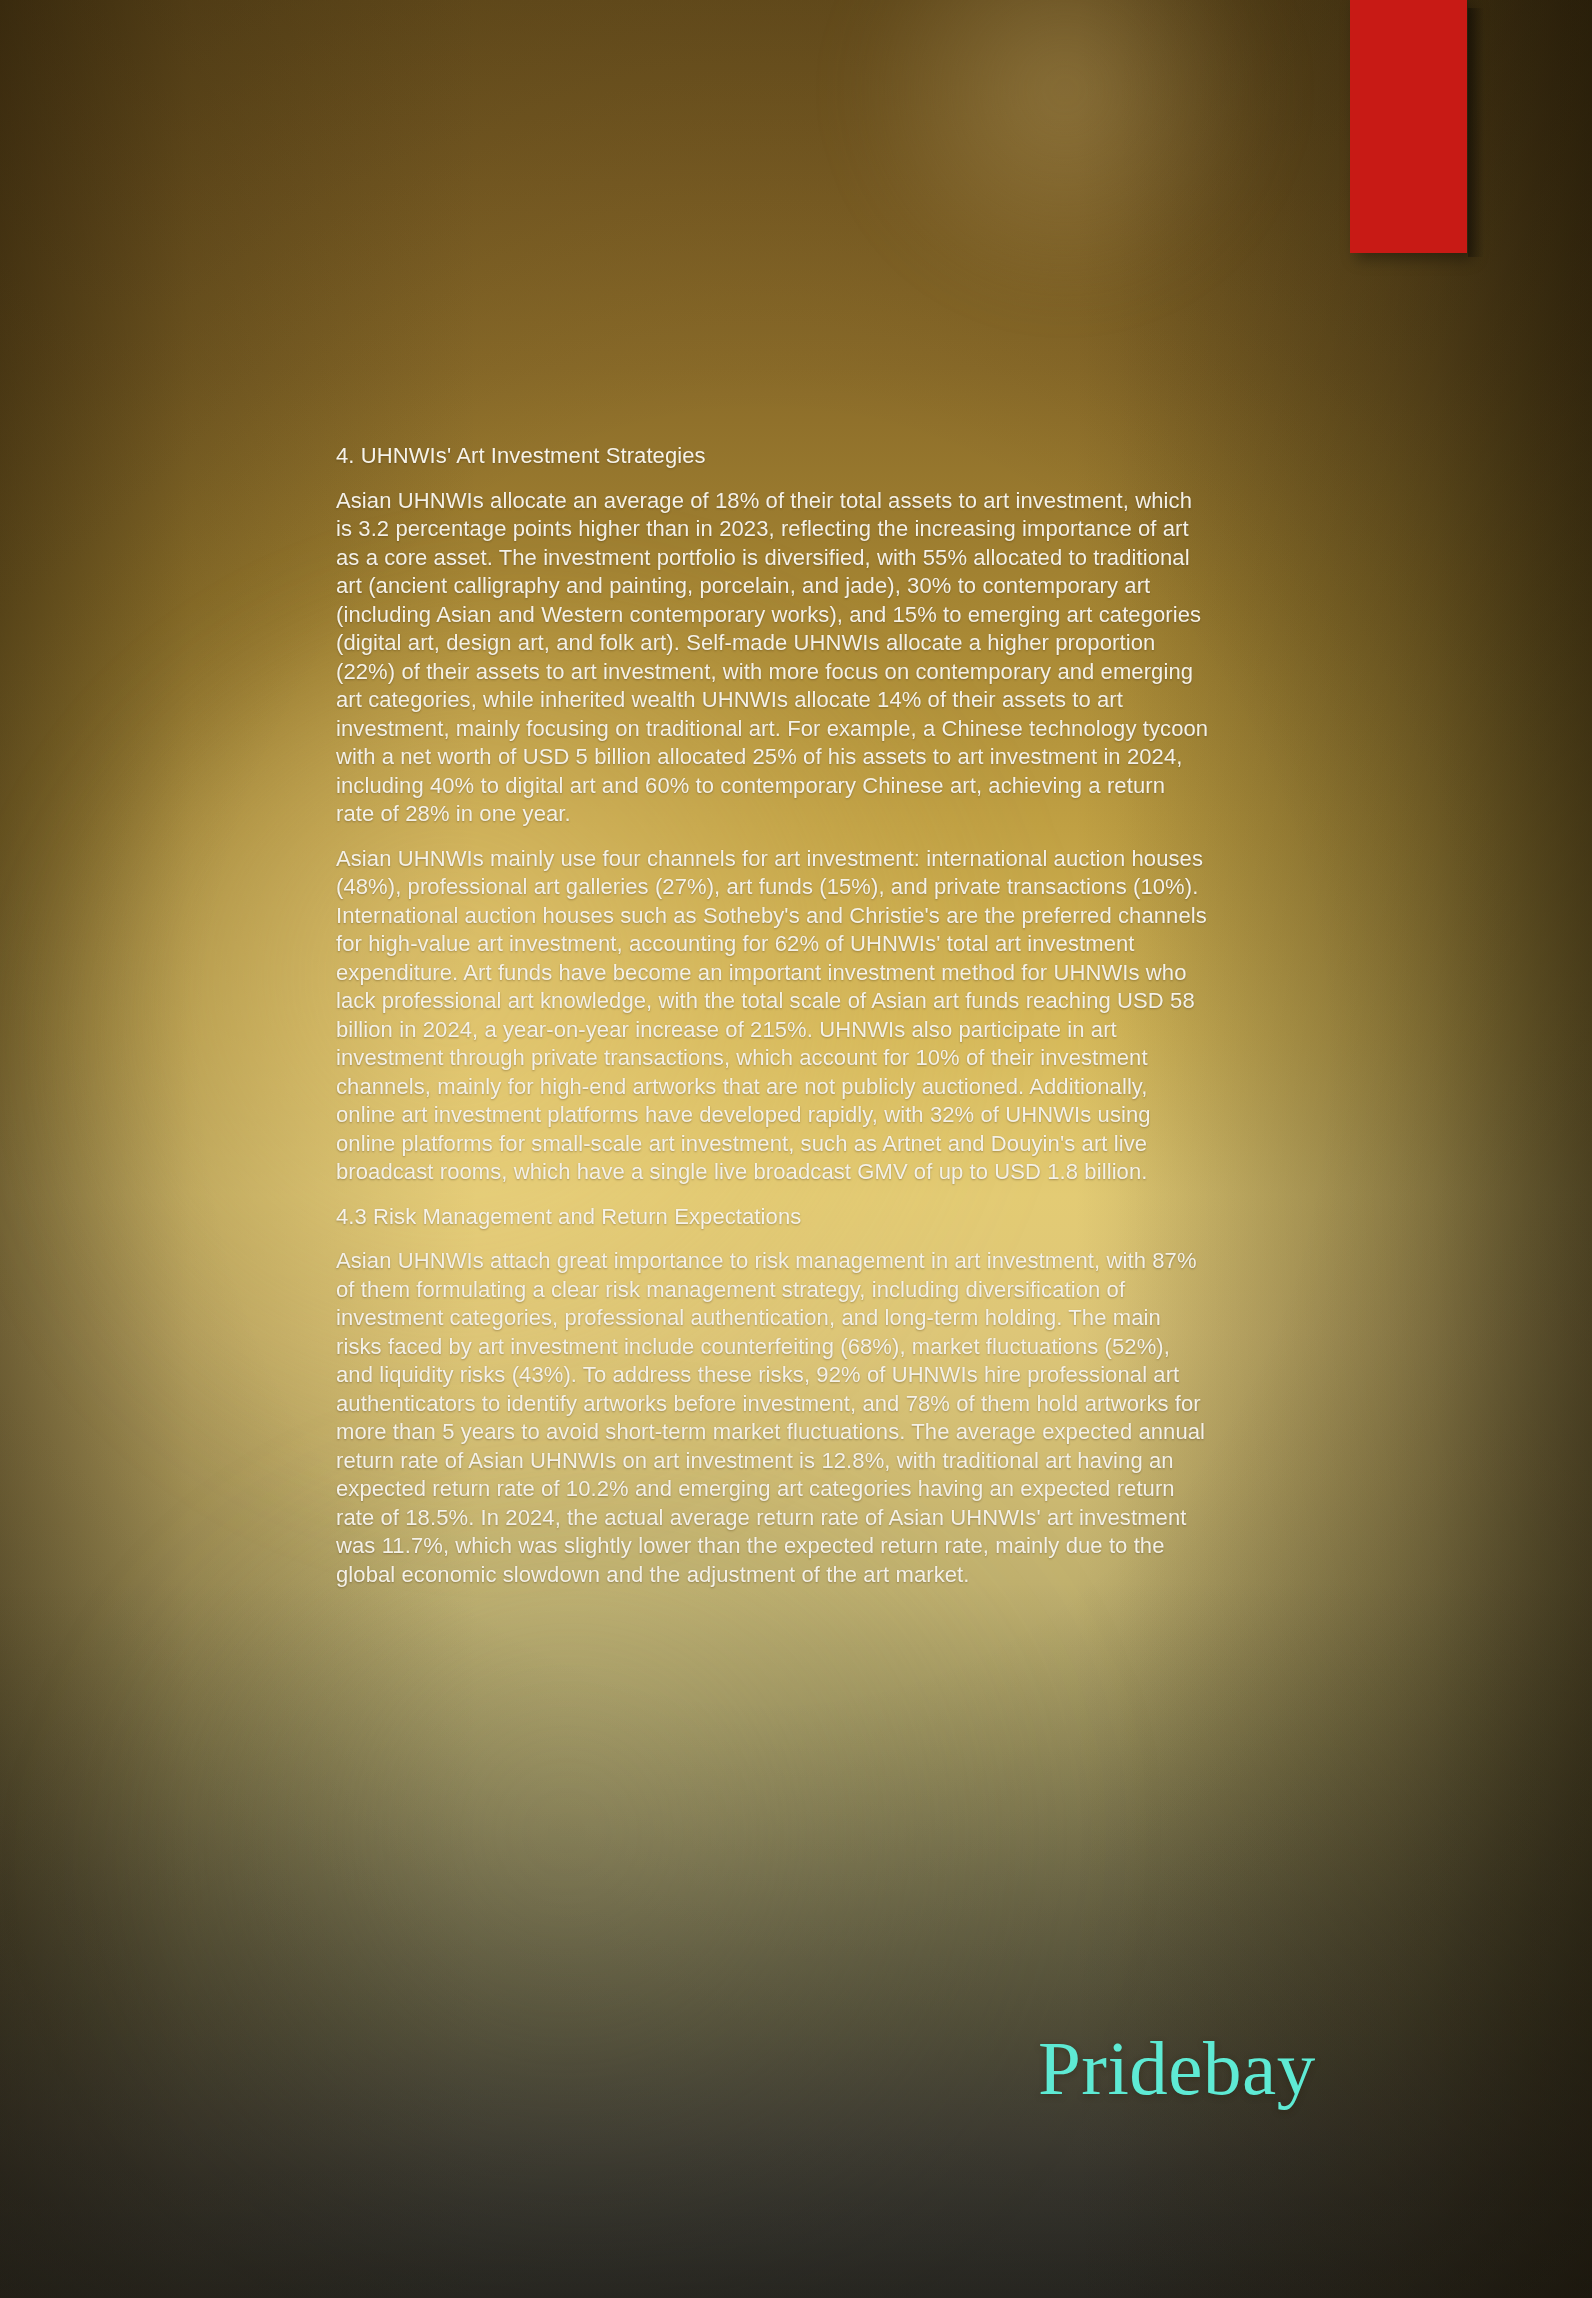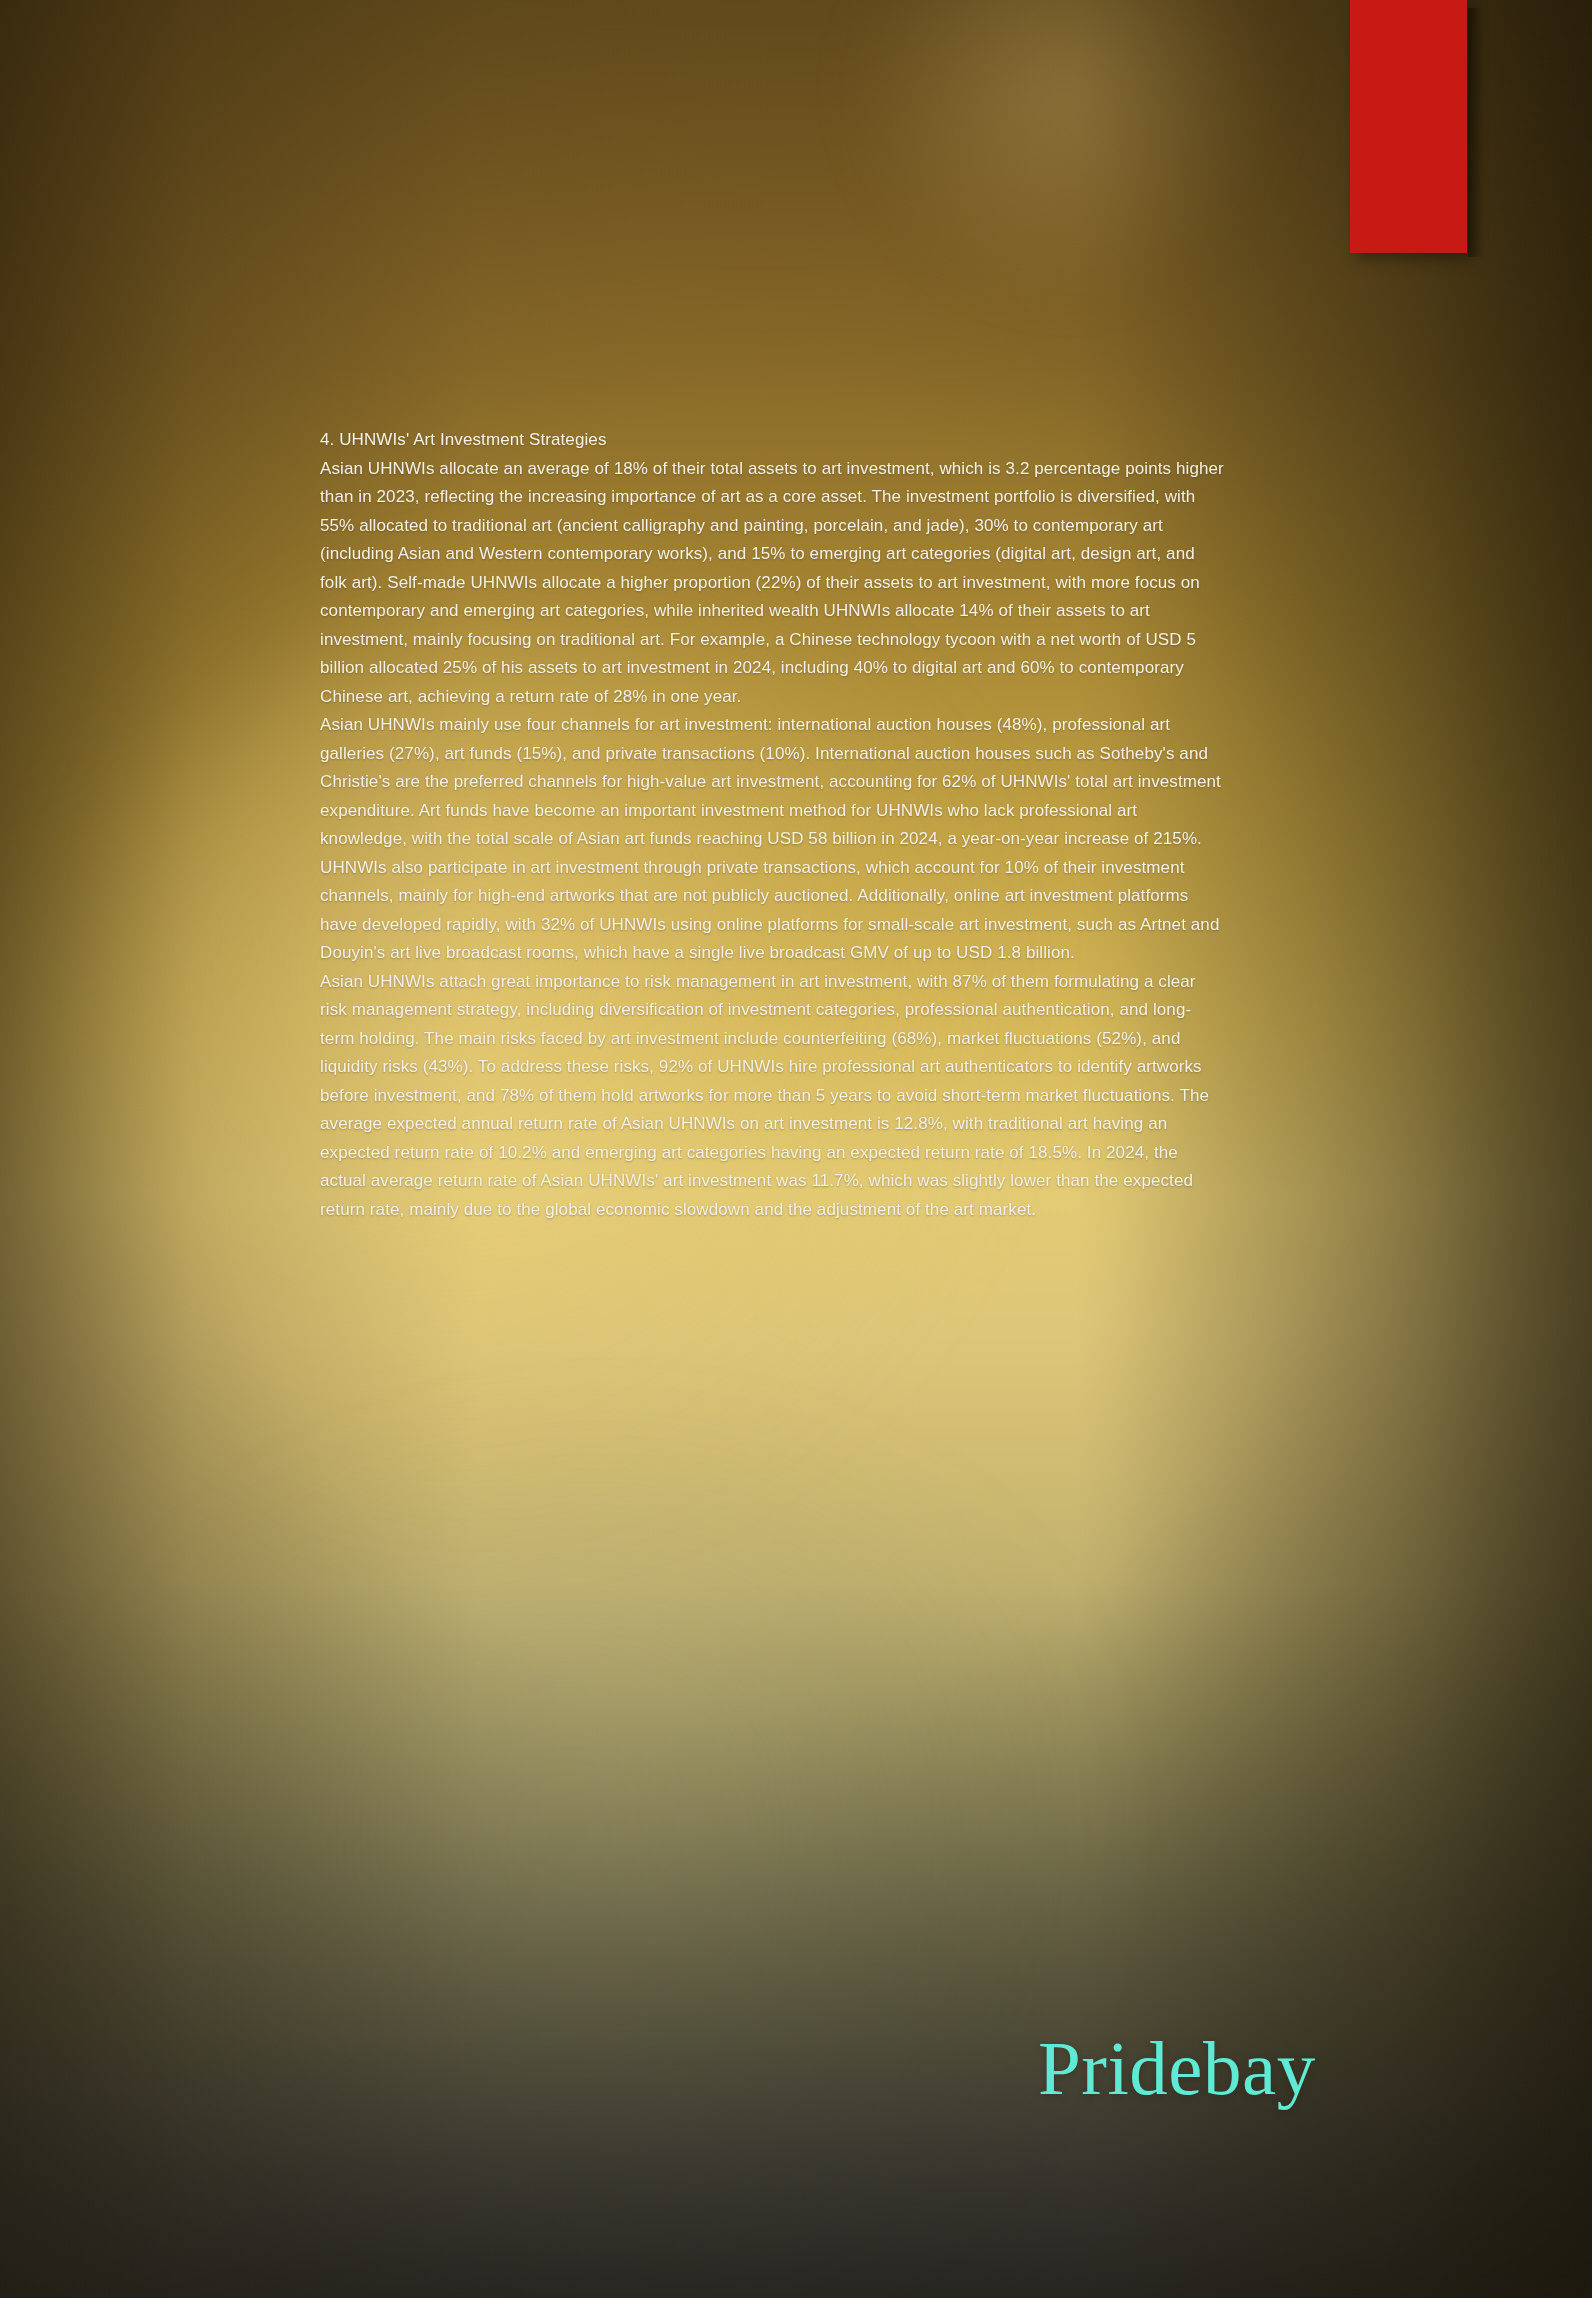--- a/index.html
+++ b/index.html
@@ -119,23 +119,23 @@
   }
 
   
   .content {
     position: absolute;
     left: 320px;
     top: 426px;
     width: 905px;
   }
   .content p {
-    margin: 0;
+    margin: 16px;
     color: #f4f1e8;
-    font-size: 17px;
+    font-size: 22px;
     line-height: 28.5px;
     letter-spacing: 0.1px;
     text-shadow: 0 1px 2px rgba(60,40,10,0.35);
     font-family: "Liberation Sans", sans-serif;
   }
   .content p.heading {
     color: #f6f3ea;
   }
 
   
@@ -169,20 +169,21 @@
   <div class="bg-dark-right"></div>
   <div class="bg-vignette"></div>
 
   <div class="red-banner-shadow"></div>
   <div class="red-banner"></div>
 
   <div class="content">
     <p class="heading">4. UHNWIs' Art Investment Strategies</p>
     <p>Asian UHNWIs allocate an average of 18% of their total assets to art investment, which is 3.2 percentage points higher than in 2023, reflecting the increasing importance of art as a core asset. The investment portfolio is diversified, with 55% allocated to traditional art (ancient calligraphy and painting, porcelain, and jade), 30% to contemporary art (including Asian and Western contemporary works), and 15% to emerging art categories (digital art, design art, and folk art). Self-made UHNWIs allocate a higher proportion (22%) of their assets to art investment, with more focus on contemporary and emerging art categories, while inherited wealth UHNWIs allocate 14% of their assets to art investment, mainly focusing on traditional art. For example, a Chinese technology tycoon with a net worth of USD 5 billion allocated 25% of his assets to art investment in 2024, including 40% to digital art and 60% to contemporary Chinese art, achieving a return rate of 28% in one year.</p>
     <p>Asian UHNWIs mainly use four channels for art investment: international auction houses (48%), professional art galleries (27%), art funds (15%), and private transactions (10%). International auction houses such as Sotheby's and Christie's are the preferred channels for high-value art investment, accounting for 62% of UHNWIs' total art investment expenditure. Art funds have become an important investment method for UHNWIs who lack professional art knowledge, with the total scale of Asian art funds reaching USD 58 billion in 2024, a year-on-year increase of 215%. UHNWIs also participate in art investment through private transactions, which account for 10% of their investment channels, mainly for high-end artworks that are not publicly auctioned. Additionally, online art investment platforms have developed rapidly, with 32% of UHNWIs using online platforms for small-scale art investment, such as Artnet and Douyin's art live broadcast rooms, which have a single live broadcast GMV of up to USD 1.8 billion.</p>
+    <p class="heading">4.3 Risk Management and Return Expectations</p>
     <p>Asian UHNWIs attach great importance to risk management in art investment, with 87% of them formulating a clear risk management strategy, including diversification of investment categories, professional authentication, and long-term holding. The main risks faced by art investment include counterfeiting (68%), market fluctuations (52%), and liquidity risks (43%). To address these risks, 92% of UHNWIs hire professional art authenticators to identify artworks before investment, and 78% of them hold artworks for more than 5 years to avoid short-term market fluctuations. The average expected annual return rate of Asian UHNWIs on art investment is 12.8%, with traditional art having an expected return rate of 10.2% and emerging art categories having an expected return rate of 18.5%. In 2024, the actual average return rate of Asian UHNWIs' art investment was 11.7%, which was slightly lower than the expected return rate, mainly due to the global economic slowdown and the adjustment of the art market.</p>
   </div>
 
   <div class="logo">
     <div class="logo-text">Pridebay</div>
   </div>
 
 </div>
 
 

